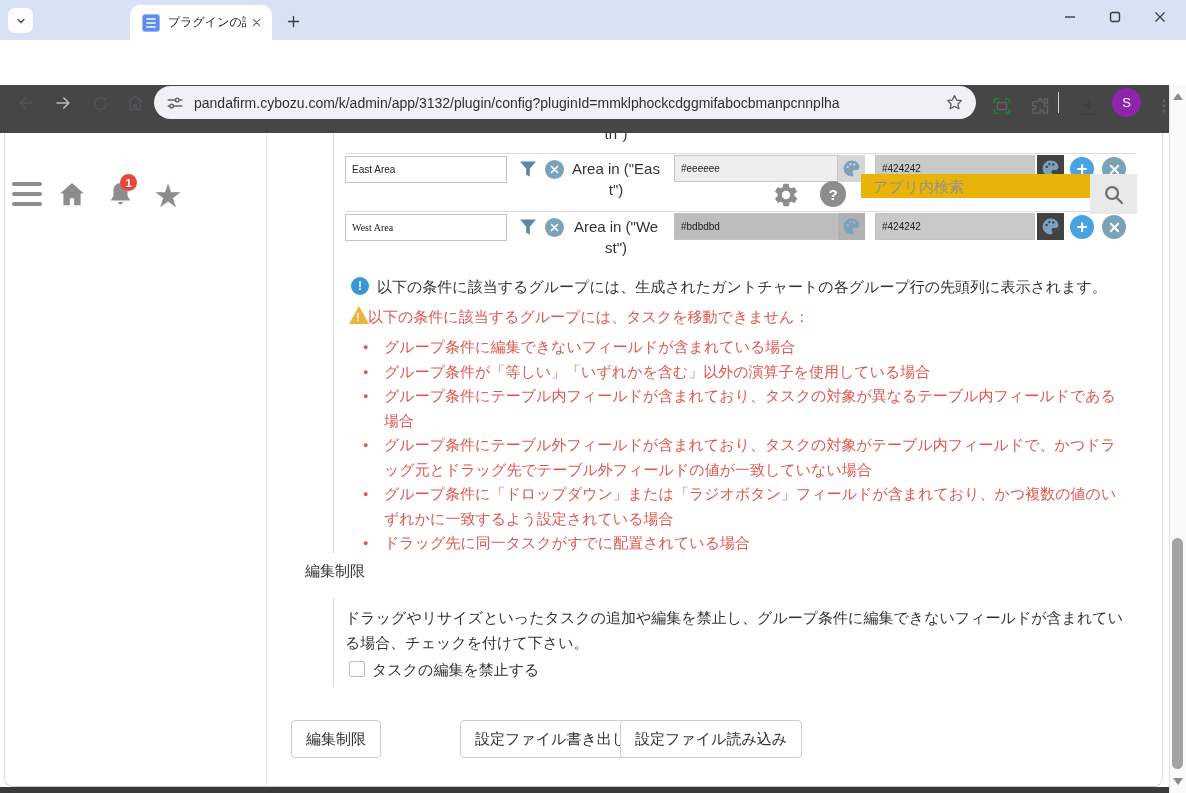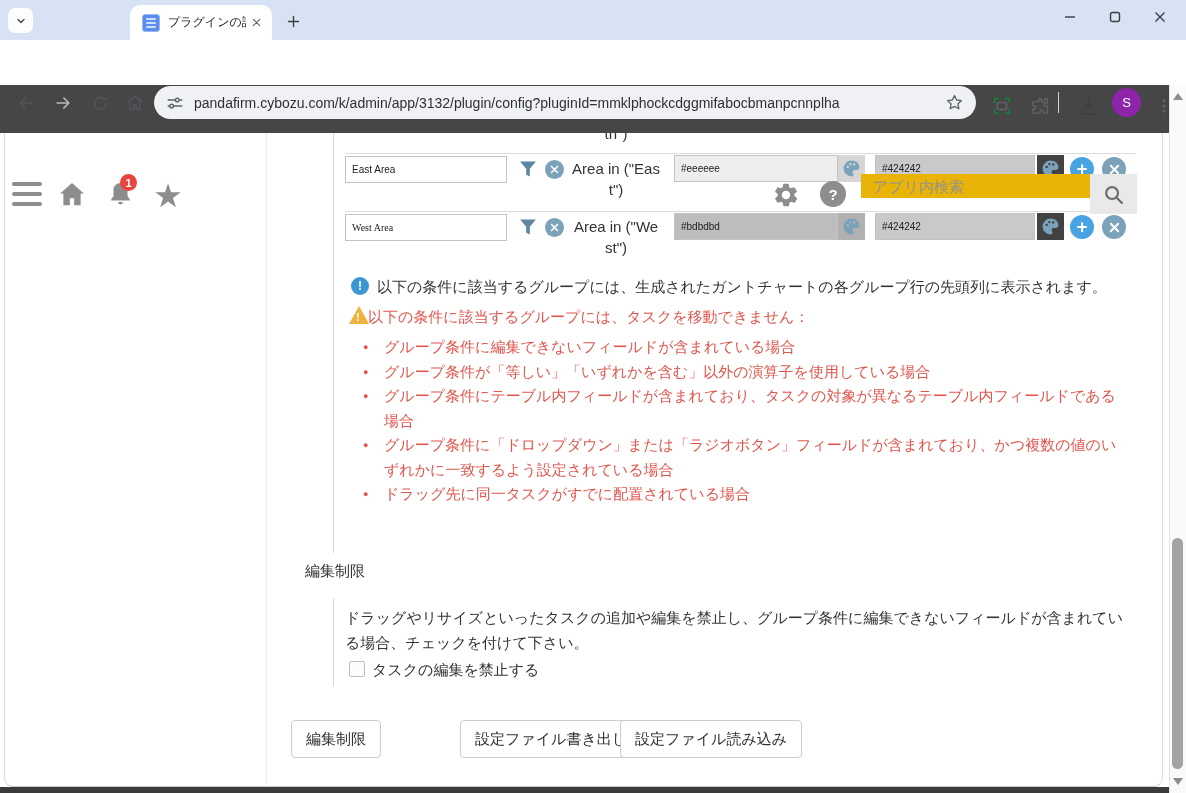--- a/index.html
+++ b/index.html
@@ -317,20 +317,21 @@
   <div class="abs info-ico">!</div>
   <div class="abs jp" style="left:377px;top:278px;width:760px">以下の条件に該当するグループには、生成されたガントチャートの各グループ行の先頭列に表示されます。</div>
   <div class="abs warn-tri"></div>
   <div class="abs warn-bang">!</div>
   <div class="abs jp red" style="left:368px;top:308px;width:760px">以下の条件に該当するグループには、タスクを移動できません：</div>
 
   <ul class="abs condlist">
     <li>グループ条件に編集できないフィールドが含まれている場合</li>
     <li>グループ条件が「等しい」「いずれかを含む」以外の演算子を使用している場合</li>
     <li>グループ条件にテーブル内フィールドが含まれており、タスクの対象が異なるテーブル内フィールドである場合</li>
+    <li>グループ条件にテーブル外フィールドが含まれており、タスクの対象がテーブル内フィールドで、かつドラッグ元とドラッグ先でテーブル外フィールドの値が一致していない場合</li>
     <li>グループ条件に「ドロップダウン」または「ラジオボタン」フィールドが含まれており、かつ複数の値のいずれかに一致するよう設定されている場合</li>
     <li>ドラッグ先に同一タスクがすでに配置されている場合</li>
   </ul>
 
   <div class="abs jp" style="left:305px;top:562px">編集制限</div>
   <div class="abs vline" style="left:333px;top:598px;height:88px"></div>
   <div class="abs jp" style="left:345px;top:606px;width:792px;line-height:24.5px">ドラッグやリサイズといったタスクの追加や編集を禁止し、グループ条件に編集できないフィールドが含まれている場合、チェックを付けて下さい。</div>
   <input type="checkbox" class="abs checkbox" style="">
   <div class="abs jp" style="left:372px;top:661px">タスクの編集を禁止する</div>
 

